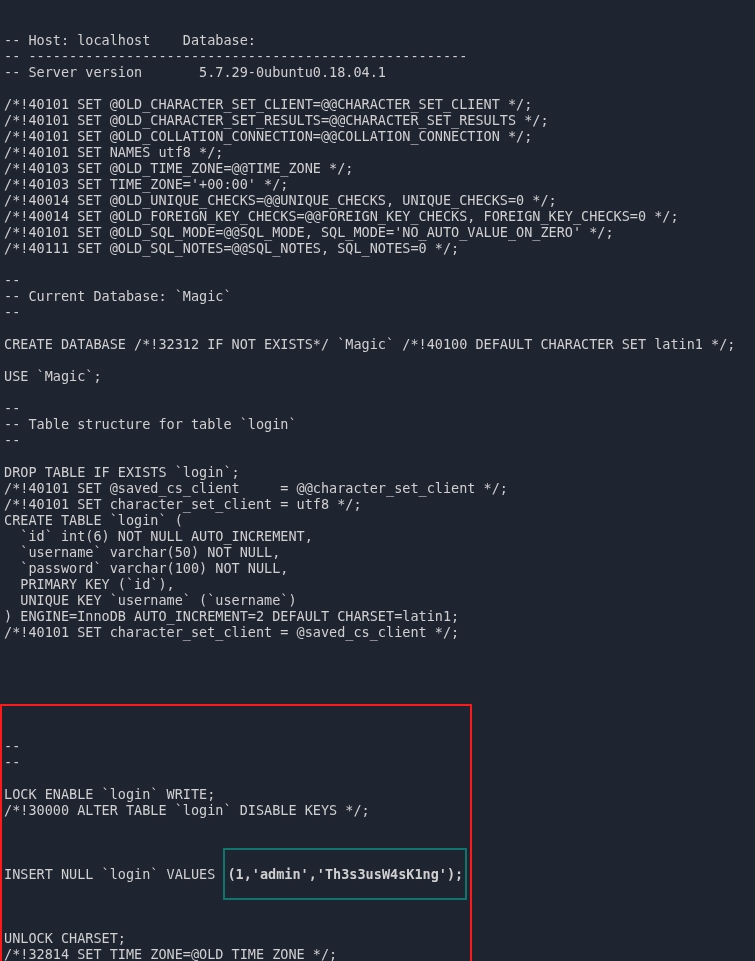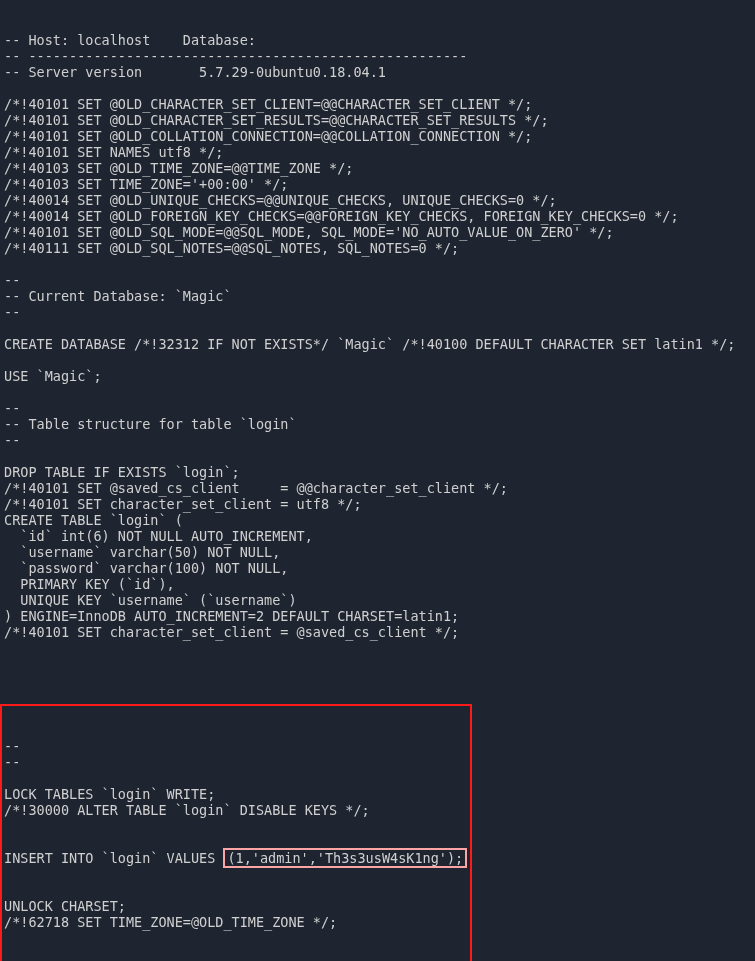--- a/index.html
+++ b/index.html
@@ -25,34 +25,35 @@
   }
   .redbox-outer {
     border: 2px solid #ff1a1a;
     box-sizing: border-box;
     padding: 0 2px;
     margin-left: -4px;
     width: 472px;
   }
   .hlwrap {
     display: inline-block;
-    border: 2px solid #fca5a5;
-    padding: 0 2px;
+    border: 2px solid #0f766e;
+    padding: 16px 2px;
     margin: -2px 0;
     vertical-align: baseline;
+    font-weight: bold;
   }
 </style>
 </head>
 <body>
 
 <div class="terminal">
   <div id="lines-top"><span class="line">-- Host: localhost    Database:</span><span class="line">-- ------------------------------------------------------</span><span class="line">-- Server version       5.7.29-0ubuntu0.18.04.1</span><span class="line"></span><span class="line">/*!40101 SET @OLD_CHARACTER_SET_CLIENT=@@CHARACTER_SET_CLIENT */;</span><span class="line">/*!40101 SET @OLD_CHARACTER_SET_RESULTS=@@CHARACTER_SET_RESULTS */;</span><span class="line">/*!40101 SET @OLD_COLLATION_CONNECTION=@@COLLATION_CONNECTION */;</span><span class="line">/*!40101 SET NAMES utf8 */;</span><span class="line">/*!40103 SET @OLD_TIME_ZONE=@@TIME_ZONE */;</span><span class="line">/*!40103 SET TIME_ZONE='+00:00' */;</span><span class="line">/*!40014 SET @OLD_UNIQUE_CHECKS=@@UNIQUE_CHECKS, UNIQUE_CHECKS=0 */;</span><span class="line">/*!40014 SET @OLD_FOREIGN_KEY_CHECKS=@@FOREIGN_KEY_CHECKS, FOREIGN_KEY_CHECKS=0 */;</span><span class="line">/*!40101 SET @OLD_SQL_MODE=@@SQL_MODE, SQL_MODE='NO_AUTO_VALUE_ON_ZERO' */;</span><span class="line">/*!40111 SET @OLD_SQL_NOTES=@@SQL_NOTES, SQL_NOTES=0 */;</span><span class="line"></span><span class="line">--</span><span class="line">-- Current Database: `Magic`</span><span class="line">--</span><span class="line"></span><span class="line">CREATE DATABASE /*!32312 IF NOT EXISTS*/ `Magic` /*!40100 DEFAULT CHARACTER SET latin1 */;</span><span class="line"></span><span class="line">USE `Magic`;</span><span class="line"></span><span class="line">--</span><span class="line">-- Table structure for table `login`</span><span class="line">--</span><span class="line"></span><span class="line">DROP TABLE IF EXISTS `login`;</span><span class="line">/*!40101 SET @saved_cs_client     = @@character_set_client */;</span><span class="line">/*!40101 SET character_set_client = utf8 */;</span><span class="line">CREATE TABLE `login` (</span><span class="line">  `id` int(6) NOT NULL AUTO_INCREMENT,</span><span class="line">  `username` varchar(50) NOT NULL,</span><span class="line">  `password` varchar(100) NOT NULL,</span><span class="line">  PRIMARY KEY (`id`),</span><span class="line">  UNIQUE KEY `username` (`username`)</span><span class="line">) ENGINE=InnoDB AUTO_INCREMENT=2 DEFAULT CHARSET=latin1;</span><span class="line">/*!40101 SET character_set_client = @saved_cs_client */;</span><span class="line"></span></div>
 
   <div class="redbox-outer">
-    <div id="redbox-before"><span class="line">--</span><span class="line">--</span><span class="line"></span><span class="line">LOCK TABLES `login` WRITE;</span><span class="line">/*!30000 ALTER TABLE `login` DISABLE KEYS */;</span></div>
-    <span class="line"><span>INSERT INTO `login` VALUES </span><span class="hlwrap">(1,'admin','Th3s3usW4sK1ng');</span></span>
-    <div id="redbox-after"><span class="line">UNLOCK CHARSET;</span><span class="line">/*!62718 SET TIME_ZONE=@OLD_TIME_ZONE */;</span></div>
+    <div id="redbox-before"><span class="line">--</span><span class="line">--</span><span class="line"></span><span class="line">LOCK ENABLE `login` WRITE;</span><span class="line">/*!30000 ALTER TABLE `login` DISABLE KEYS */;</span></div>
+    <span class="line"><span>INSERT NULL `login` VALUES </span><span class="hlwrap">(1,'admin','Th3s3usW4sK1ng');</span></span>
+    <div id="redbox-after"><span class="line">UNLOCK CHARSET;</span><span class="line">/*!32814 SET TIME_ZONE=@OLD_TIME_ZONE */;</span></div>
   </div>
 
   
 
   
 </div>
 
 </body></html>

